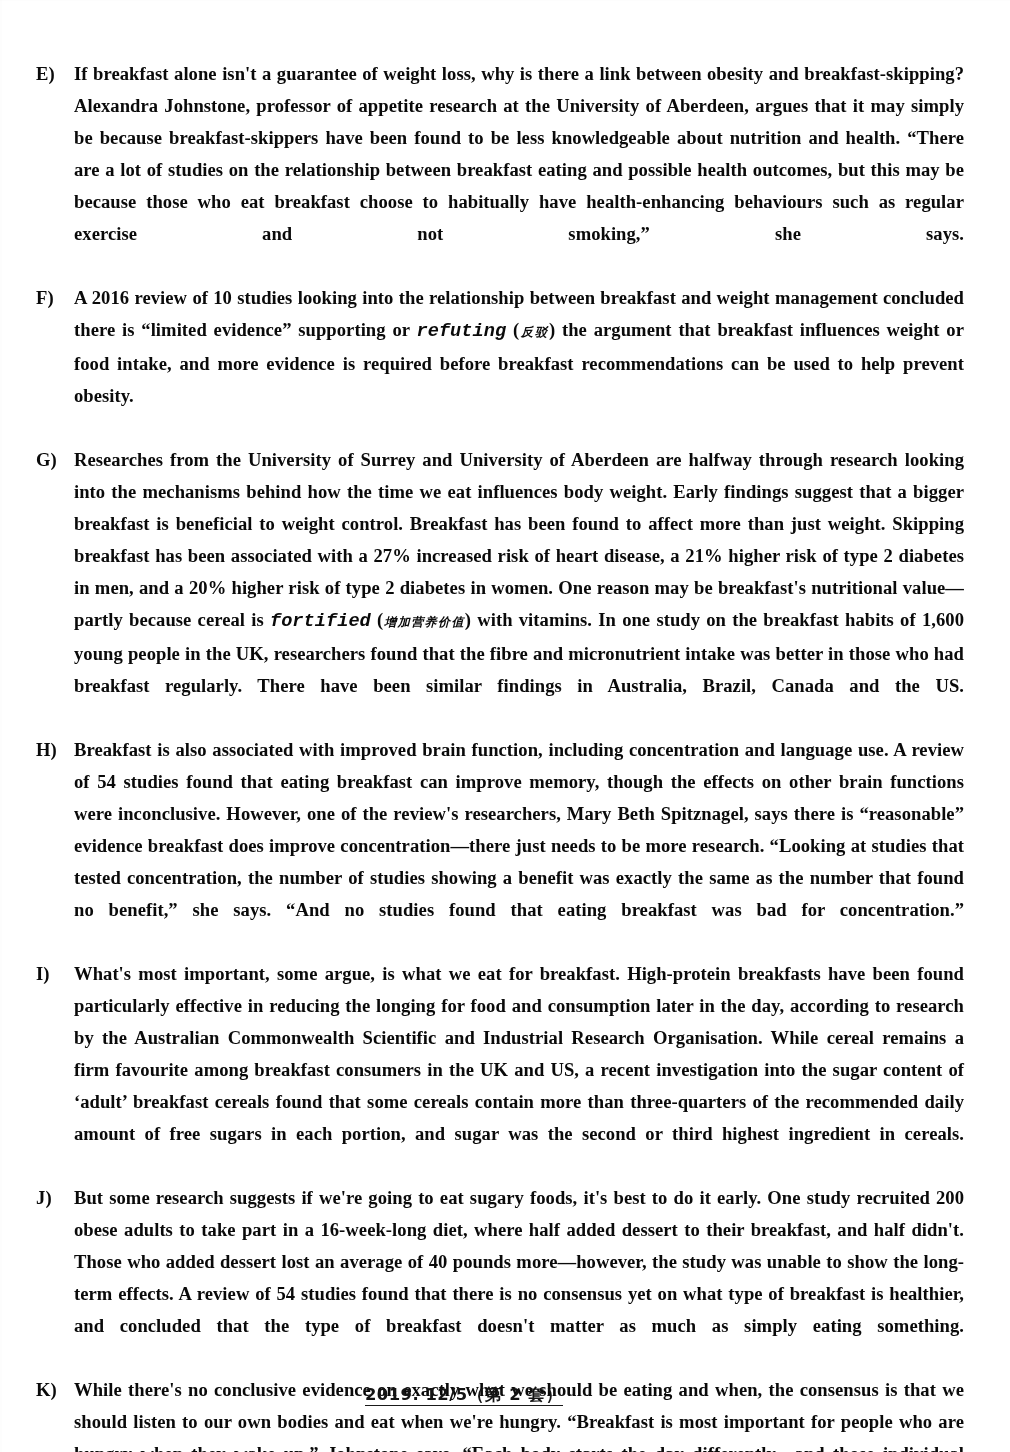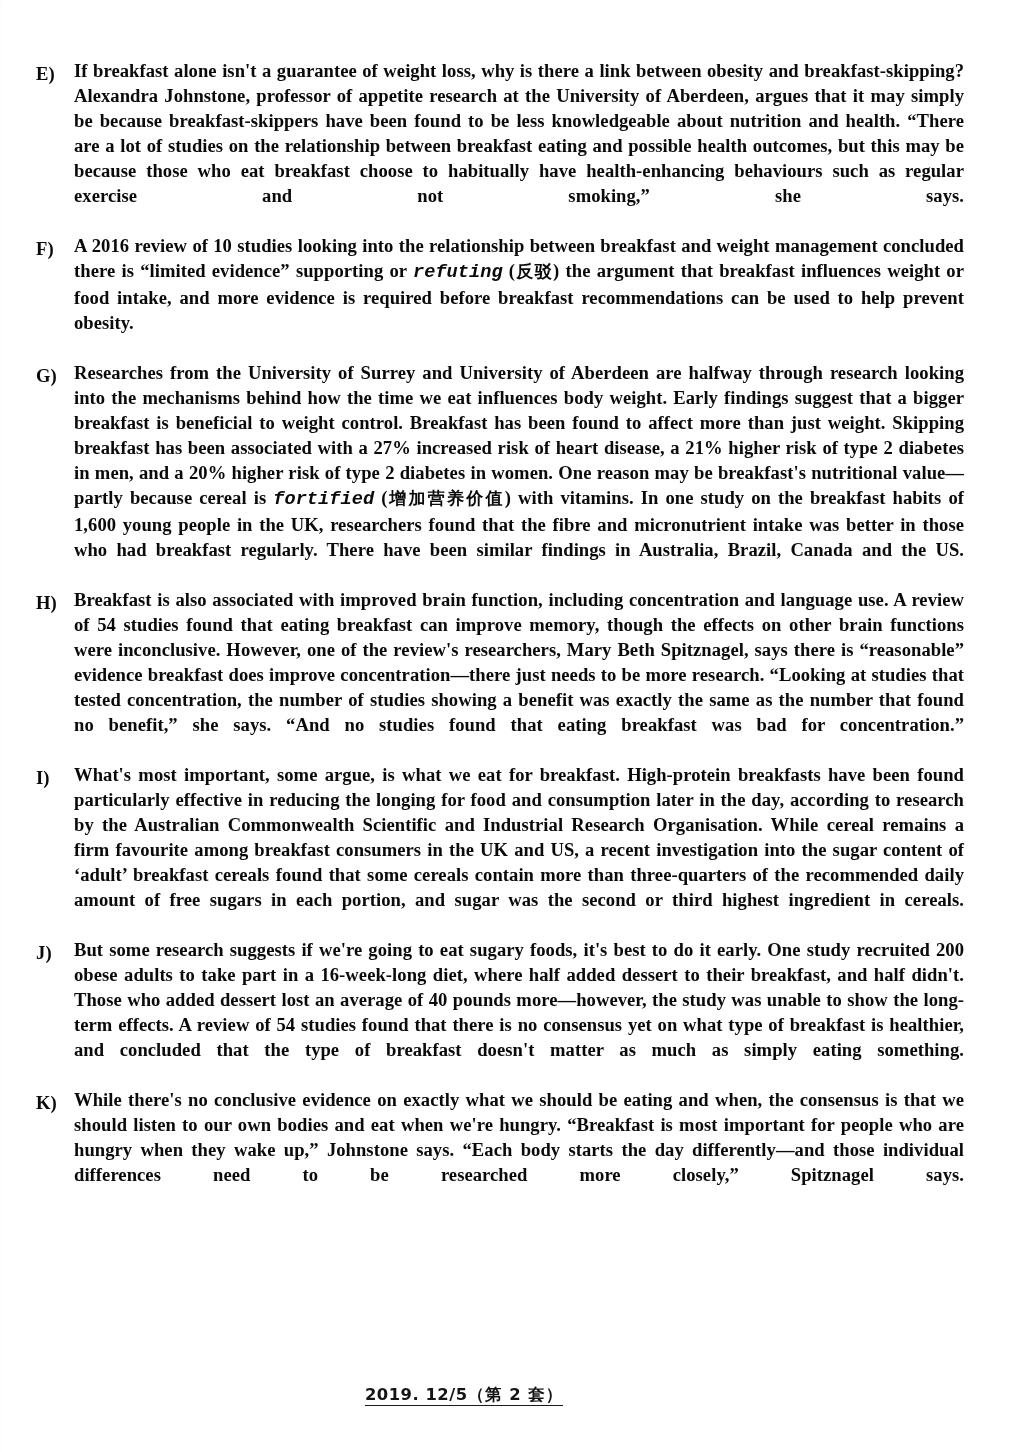--- a/index.html
+++ b/index.html
@@ -36,37 +36,38 @@
     font-size: 18.6px;
     line-height: 31.2px;
     letter-spacing: 0.1px;
     white-space: nowrap;
     text-align: left;
   }
   .para-body {
     flex: 1 1 auto;
     font-weight: bold;
     font-size: 18.6px;
-    line-height: 25px;
+    line-height: 32px;
     text-align: justify;
     text-justify: inter-word;
     word-spacing: 0.4px;
     letter-spacing: 0.05px;
     hyphens: none;
   }
   .para-body:after {
     content: "";
     display: inline-block;
     width: 100%;
   }
   .cn {
     font-family: "DejaVu Sans", "Liberation Sans", sans-serif;
     font-weight: bold;
-    font-size: 17px;
+    font-size: 12px;
     letter-spacing: 0.3px;
+    font-style: italic;
   }
   .it {
     font-style: italic;
     font-weight: bold;
     font-family: Liberation Mono, monospace;
   }
   .footer {
     position: absolute;
     left: 0;
     top: 1384px;

